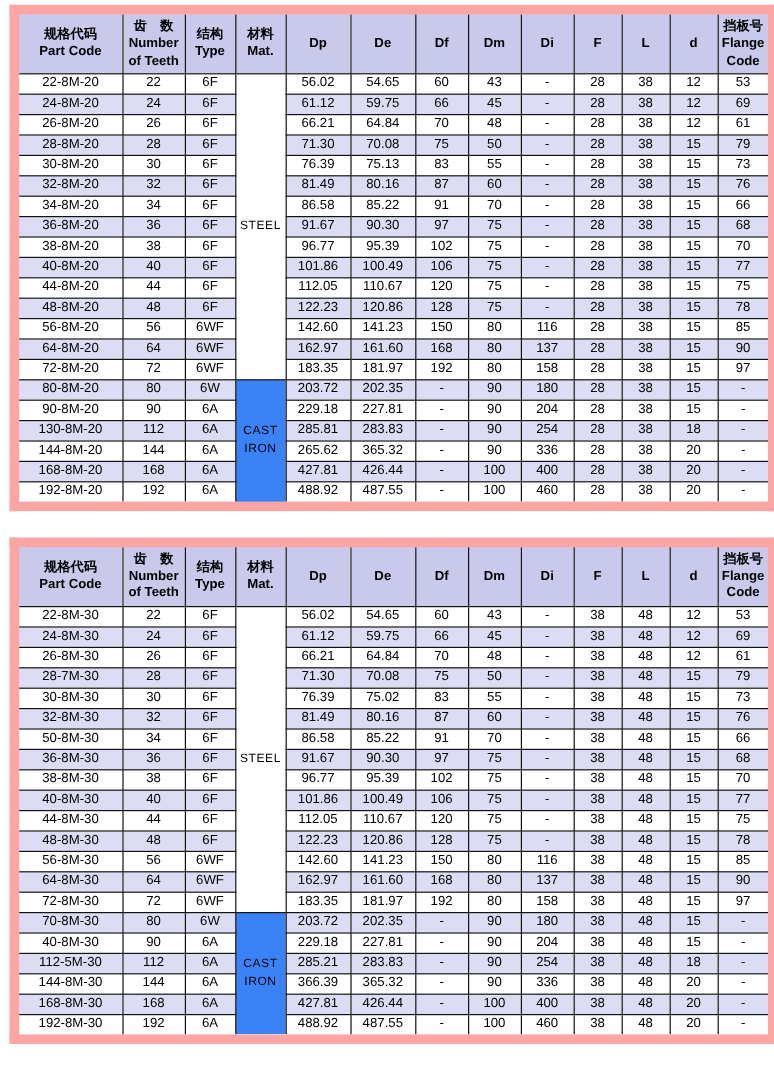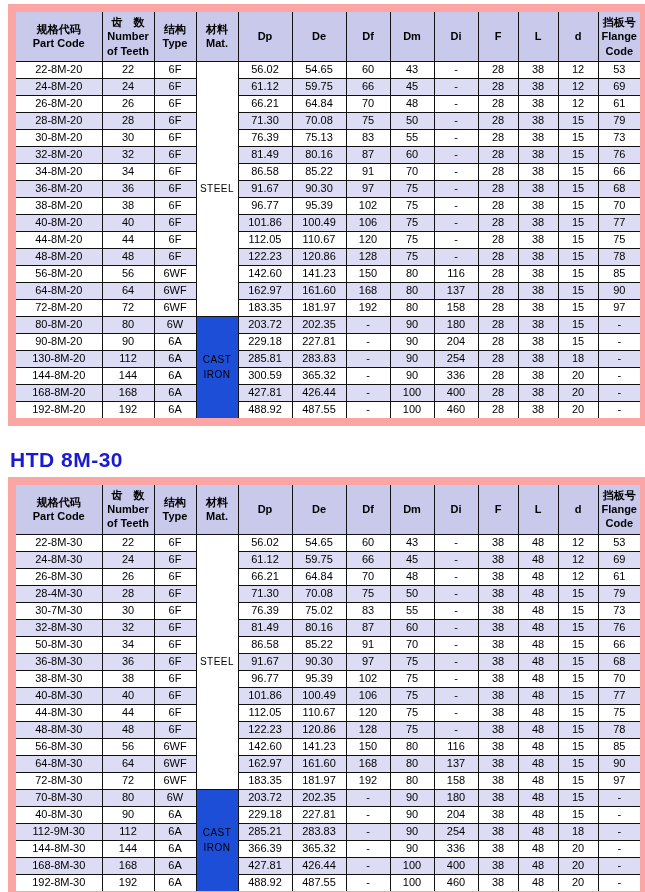--- a/index.html
+++ b/index.html
@@ -47,21 +47,21 @@
     font-weight: bold;
     white-space: nowrap;
   }
   table.spec td {
     height: 16px;
     font-size: 11px;
     line-height: 1;
     background: #ffffff;
   }
   tr.band td { background: #dcdcf4; }
-  td.mat, tr.band td.mat { background: #1d4ed8; }
+  td.mat, tr.band td.mat { background: #3b82f6; }
   td.mat div {
     font-size: 10px;
     line-height: 1.5;
     letter-spacing: 0.5px;
   }
 </style>
 </head>
 <body>
 
 <div class="section">
@@ -388,21 +388,21 @@
           <td>254</td>
           <td>28</td>
           <td>38</td>
           <td>18</td>
           <td>-</td>
         </tr>
         <tr>
           <td>144-8M-20</td>
           <td>144</td>
           <td>6A</td>
-          <td>300.59</td>
+          <td>265.62</td>
           <td>365.32</td>
           <td>-</td>
           <td>90</td>
           <td>336</td>
           <td>28</td>
           <td>38</td>
           <td>20</td>
           <td>-</td>
         </tr>
         <tr class="band">
@@ -431,21 +431,20 @@
           <td>28</td>
           <td>38</td>
           <td>20</td>
           <td>-</td>
         </tr>
       </tbody>
   </table>
 </div>
 
 <div class="section">
-  <div class="title">HTD 8M-30</div>
   <table class="spec">
     <colgroup>
       <col style="width:90px">
         <col style="width:52px">
         <col style="width:42px">
         <col style="width:42px">
       <col style="width:54px">
         <col style="width:54px">
         <col style="width:44px">
         <col style="width:44px">
@@ -545,35 +544,35 @@
           <td>64.84</td>
           <td>70</td>
           <td>48</td>
           <td>-</td>
           <td>38</td>
           <td>48</td>
           <td>12</td>
           <td>61</td>
         </tr>
         <tr class="band">
-          <td>28-4M-30</td>
+          <td>28-7M-30</td>
           <td>28</td>
           <td>6F</td>
           <td>71.30</td>
           <td>70.08</td>
           <td>75</td>
           <td>50</td>
           <td>-</td>
           <td>38</td>
           <td>48</td>
           <td>15</td>
           <td>79</td>
         </tr>
         <tr>
-          <td>30-7M-30</td>
+          <td>30-8M-30</td>
           <td>30</td>
           <td>6F</td>
           <td>76.39</td>
           <td>75.02</td>
           <td>83</td>
           <td>55</td>
           <td>-</td>
           <td>38</td>
           <td>48</td>
           <td>15</td>
@@ -745,21 +744,21 @@
           <td>227.81</td>
           <td>-</td>
           <td>90</td>
           <td>204</td>
           <td>38</td>
           <td>48</td>
           <td>15</td>
           <td>-</td>
         </tr>
         <tr class="band">
-          <td>112-9M-30</td>
+          <td>112-5M-30</td>
           <td>112</td>
           <td>6A</td>
           <td>285.21</td>
           <td>283.83</td>
           <td>-</td>
           <td>90</td>
           <td>254</td>
           <td>38</td>
           <td>48</td>
           <td>18</td>

